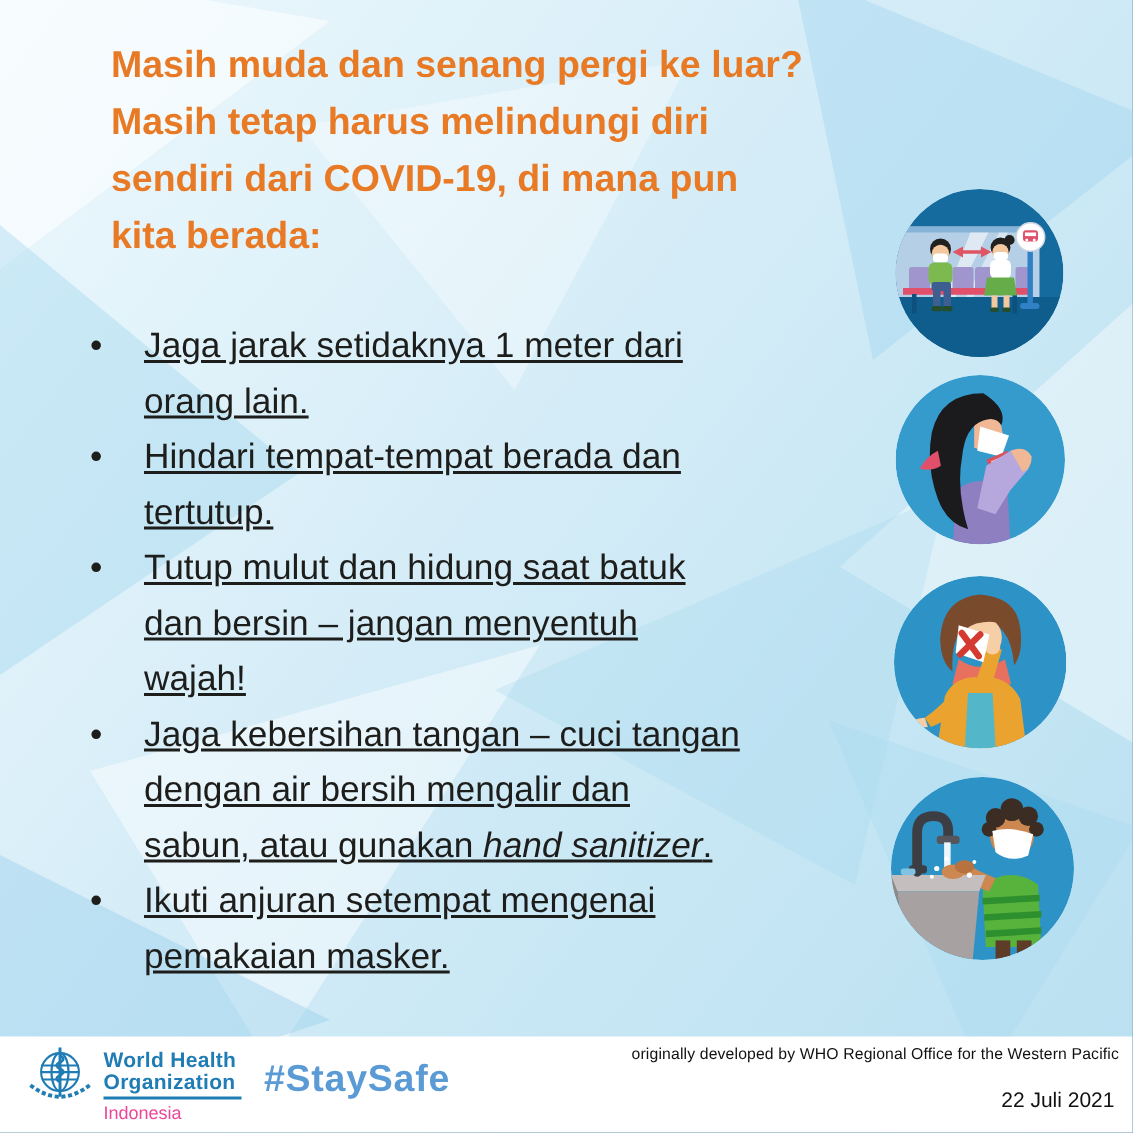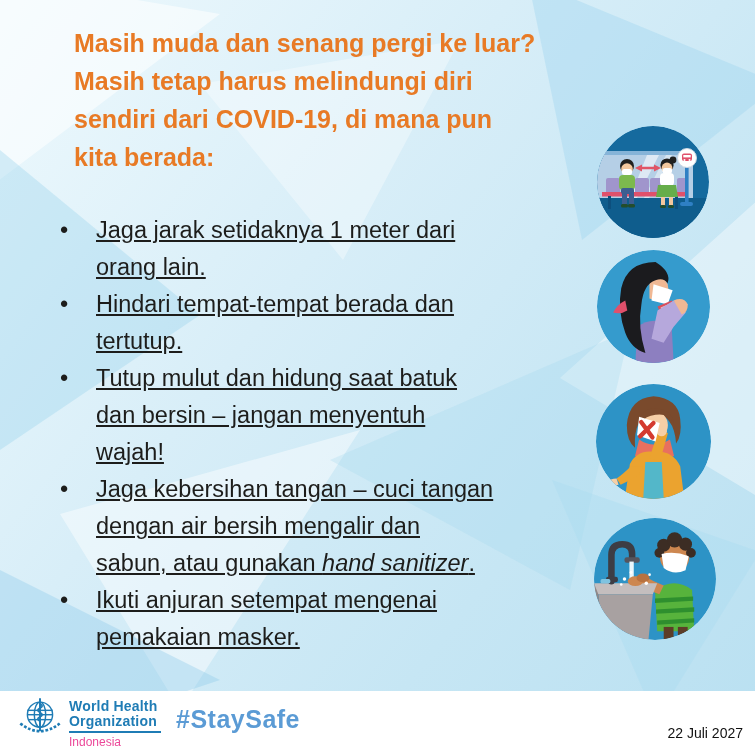--- a/index.html
+++ b/index.html
@@ -308,16 +308,17 @@
         <path d="M21,8 q4,2 0,4 q-4,2 0,4 q4,2 0,4 q-4,2 0,4" fill="none" stroke="#1f7cb5" stroke-width="1.6"></path>
       </svg>
       <div class="whotext">
         <div class="who-org">World Health</div>
         <div class="who-org">Organization</div>
         <div class="who-divider"></div>
         <div class="who-country">Indonesia</div>
       </div>
     </div>
     <div class="hashtag">#StaySafe</div>
-    <div class="date">22 Juli 2027</div>
+    <div class="credit">originally developed by WHO Regional Office for the Western Pacific</div>
+    <div class="date">22 Juli 2021</div>
   </div>
 
 </div>
 
 </body></html>

